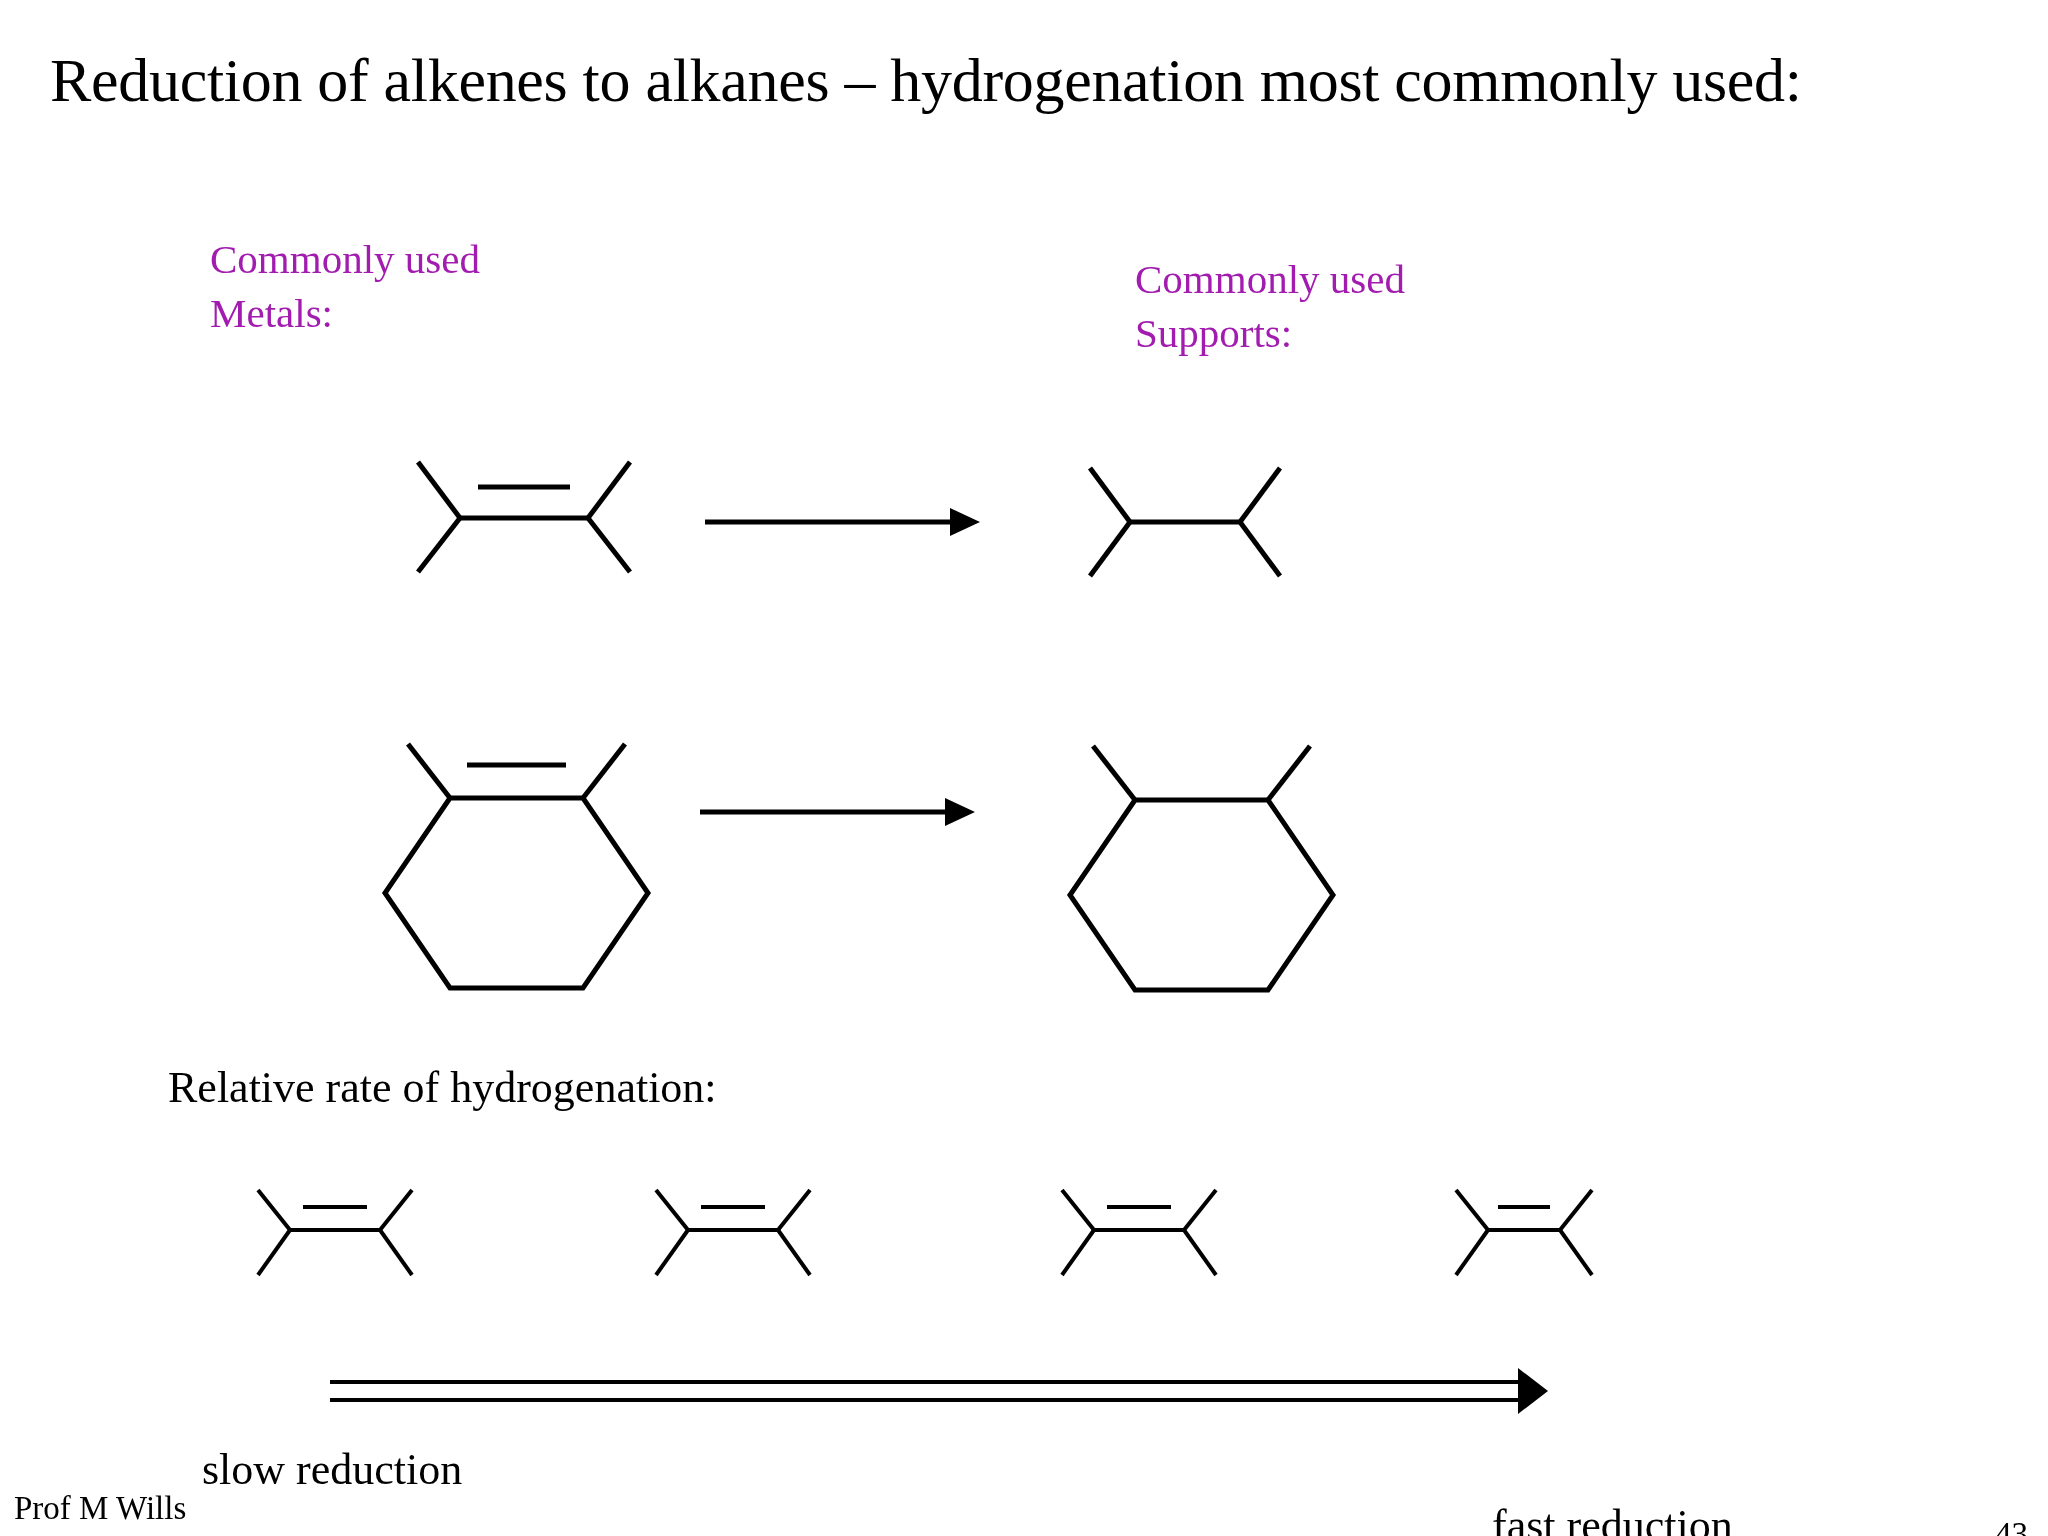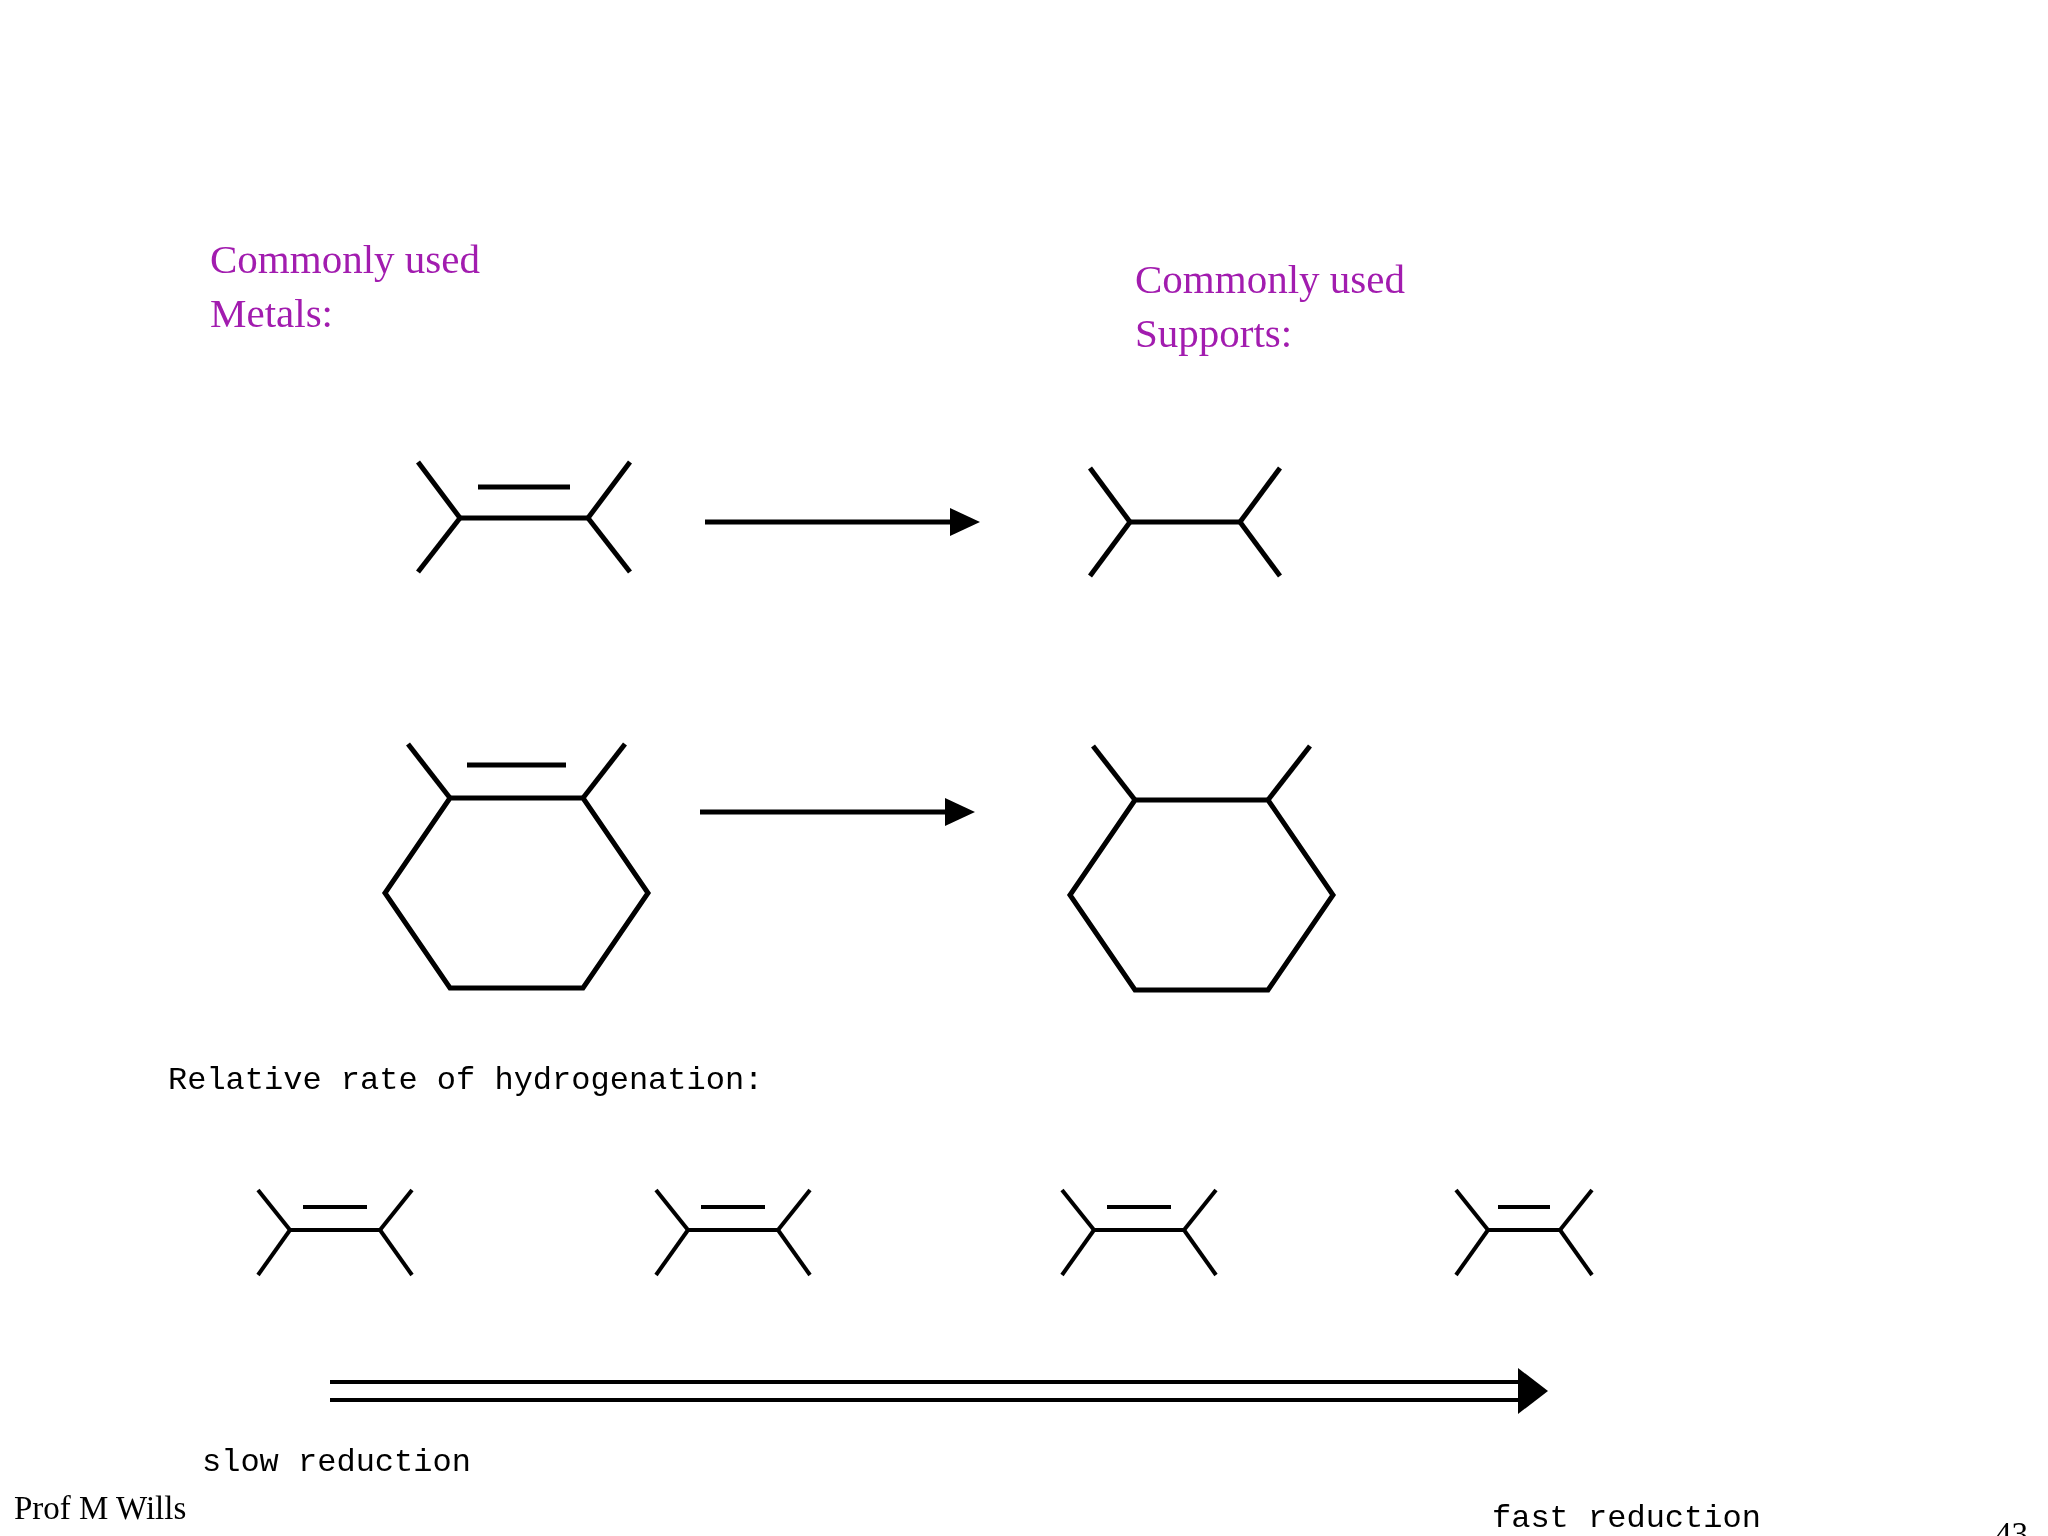--- a/index.html
+++ b/index.html
@@ -40,22 +40,22 @@
     color: #a21caf;
     white-space: pre-line;
   }
   #label-metals   { left: 210px;  top: 232px; }
   #label-supports { left: 1135px; top: 252px; }
   #label-stereo   { left: 1570px; top: 755px; white-space: nowrap; }
 
   
   .sans-label {
     position: absolute;
-    font-family: Liberation Mono, monospace;
-    font-size: 32px;
+    font-family: Liberation Serif, serif;
+    font-size: 44px;
     color: #000;
     white-space: nowrap;
   }
   #label-relrate  { left: 168px;  top: 1062px; }
   #label-slow     { left: 202px;  top: 1444px; text-align: center; }
   #label-fast     { left: 1492px; top: 1500px; }
 
   
   .footer-text {
     position: absolute;
@@ -85,20 +85,21 @@
   .bond      { stroke-width: 5; }
   .bond-thin { stroke-width: 4; }
   .rxn-arrow { stroke-width: 5; }
   .arrowhead { fill: #000000; stroke: none; }
 </style>
 </head>
 <body>
 
 <div id="slide">
 
+  <div class="slide-title">Reduction of alkenes to alkanes – hydrogenation most commonly used:</div>
 
   <div class="body-label" id="label-metals">Commonly used
 Metals:</div>
 
   <div class="body-label" id="label-supports">Commonly used
 Supports:</div>
 
 
   <div class="sans-label" id="label-relrate">Relative rate of hydrogenation:</div>
 

